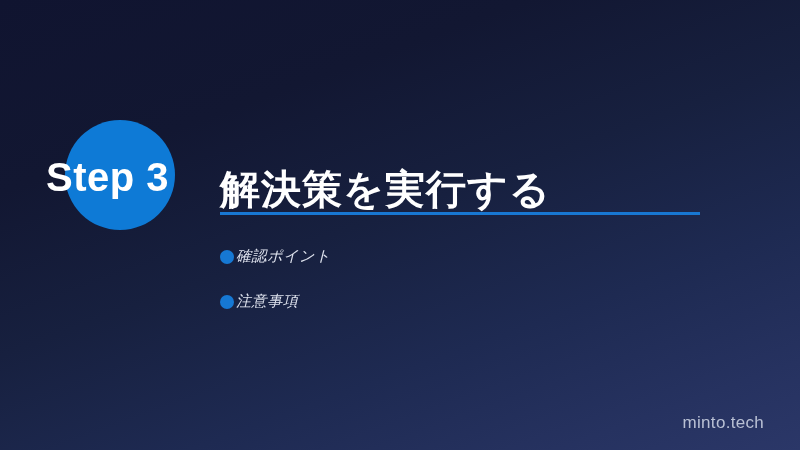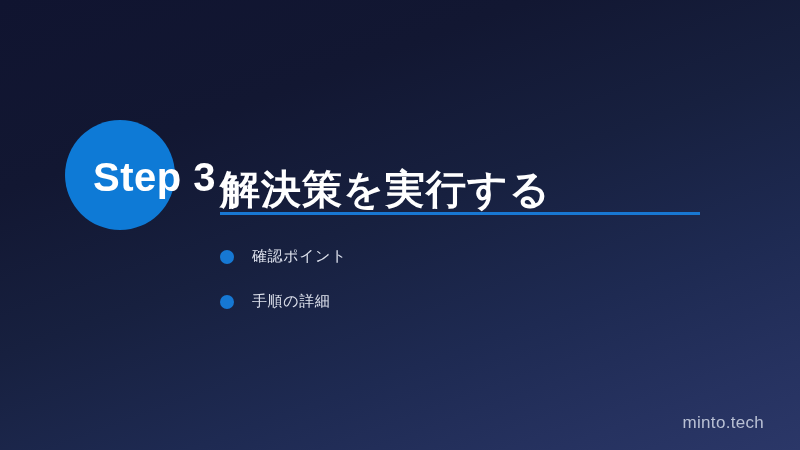--- a/index.html
+++ b/index.html
@@ -18,21 +18,20 @@
     width: 800px;
     height: 450px;
     background: linear-gradient(160deg,
                 #101430 0%,
                 #121732 26%,
                 #17203f 48%,
                 #1e2a52 70%,
                 #263260 88%,
                 #2b3768 100%);
     overflow: hidden;
-    text-align: right;
   }
 
   
   .step-circle {
     position: absolute;
     left: 65px;
     top: 120px;
     width: 110px;
     height: 110px;
     border-radius: 50%;
@@ -93,26 +92,27 @@
 
   .bullet-dot {
     width: 14px;
     height: 14px;
     border-radius: 50%;
     background: #1678d3;
     flex: 0 0 auto;
   }
 
   .bullet-text {
-    margin-left: 18px;
+    margin-left: 2px;
     color: #dfe3ee;
     font-size: 15px;
     font-weight: normal;
     letter-spacing: 0.6px;
     white-space: nowrap;
+    font-style: italic;
   }
 
   
   .footer {
     position: absolute;
     right: 36px;
     bottom: 17px;
     color: #b9c0d4;
     font-size: 17px;
     letter-spacing: 0.3px;
@@ -130,19 +130,19 @@
   <div class="title">解決策を実行する</div>
   <div class="title-rule"></div>
 
   <div class="bullets">
     <div class="bullet-row">
       <span class="bullet-dot"></span>
       <span class="bullet-text">確認ポイント</span>
     </div>
     <div class="bullet-row">
       <span class="bullet-dot"></span>
-      <span class="bullet-text">手順の詳細</span>
+      <span class="bullet-text">注意事項</span>
     </div>
   </div>
 
   <div class="footer">minto.tech</div>
 
 </div>
 
 </body></html>

